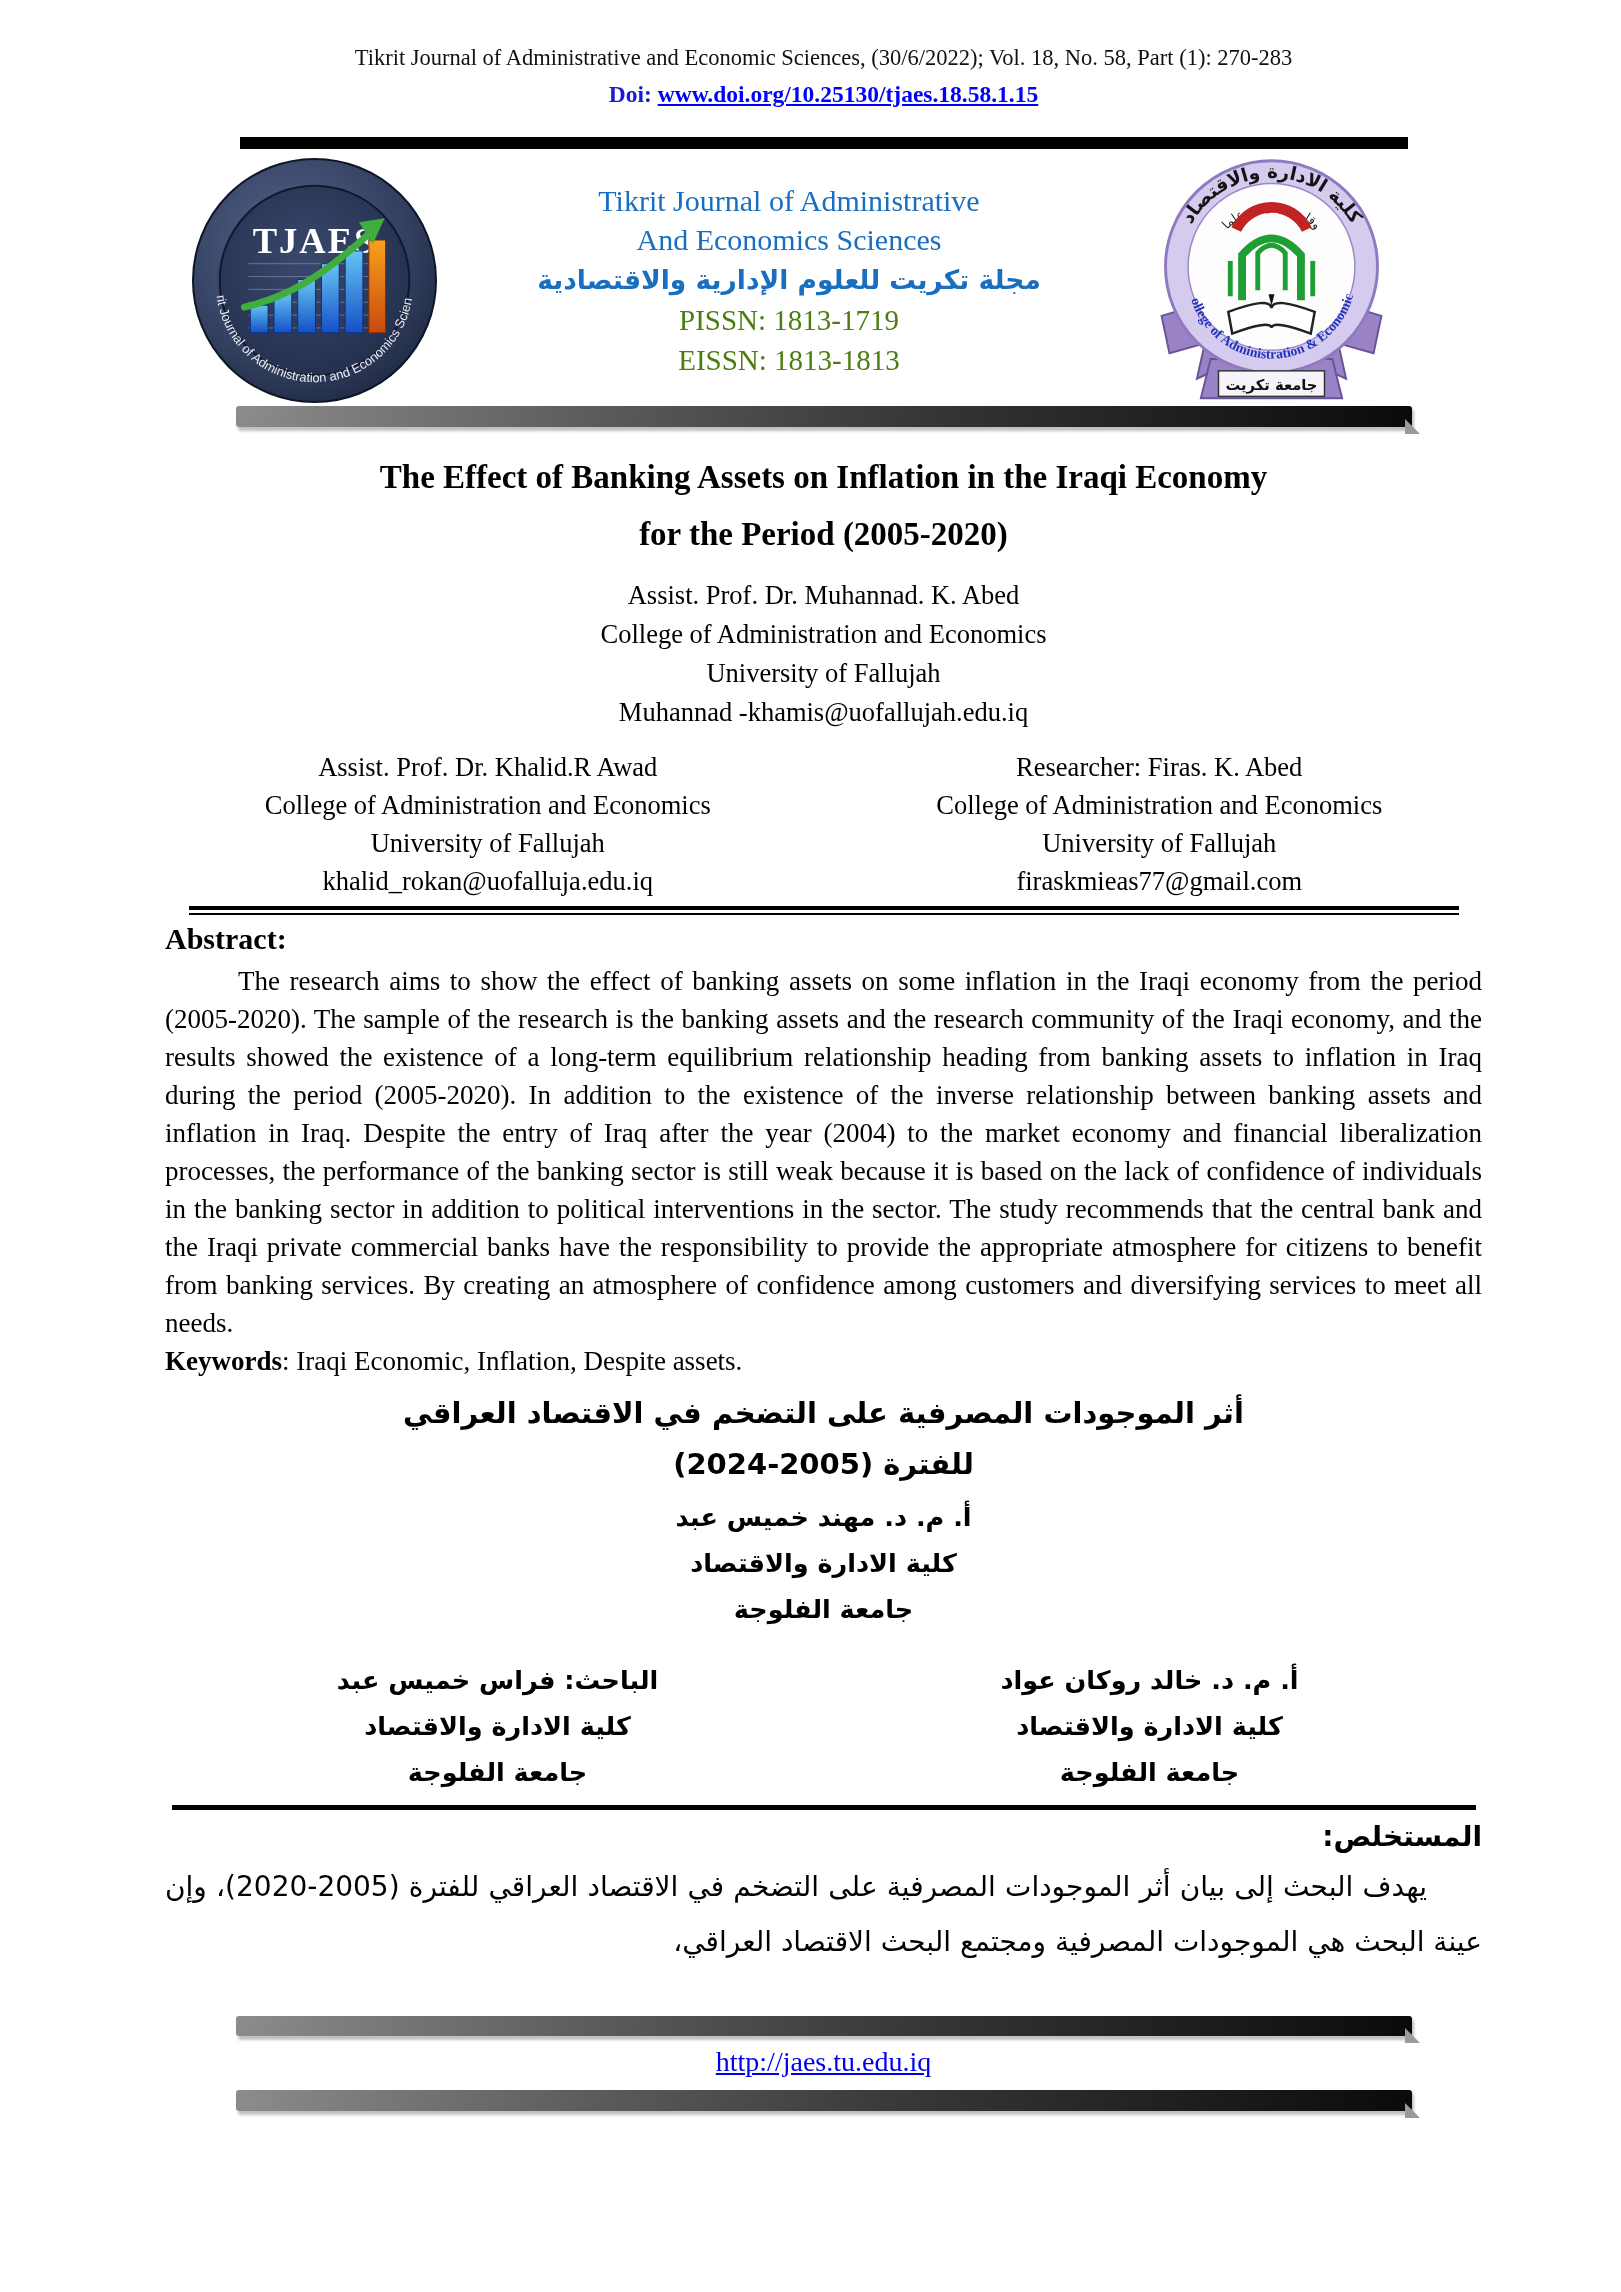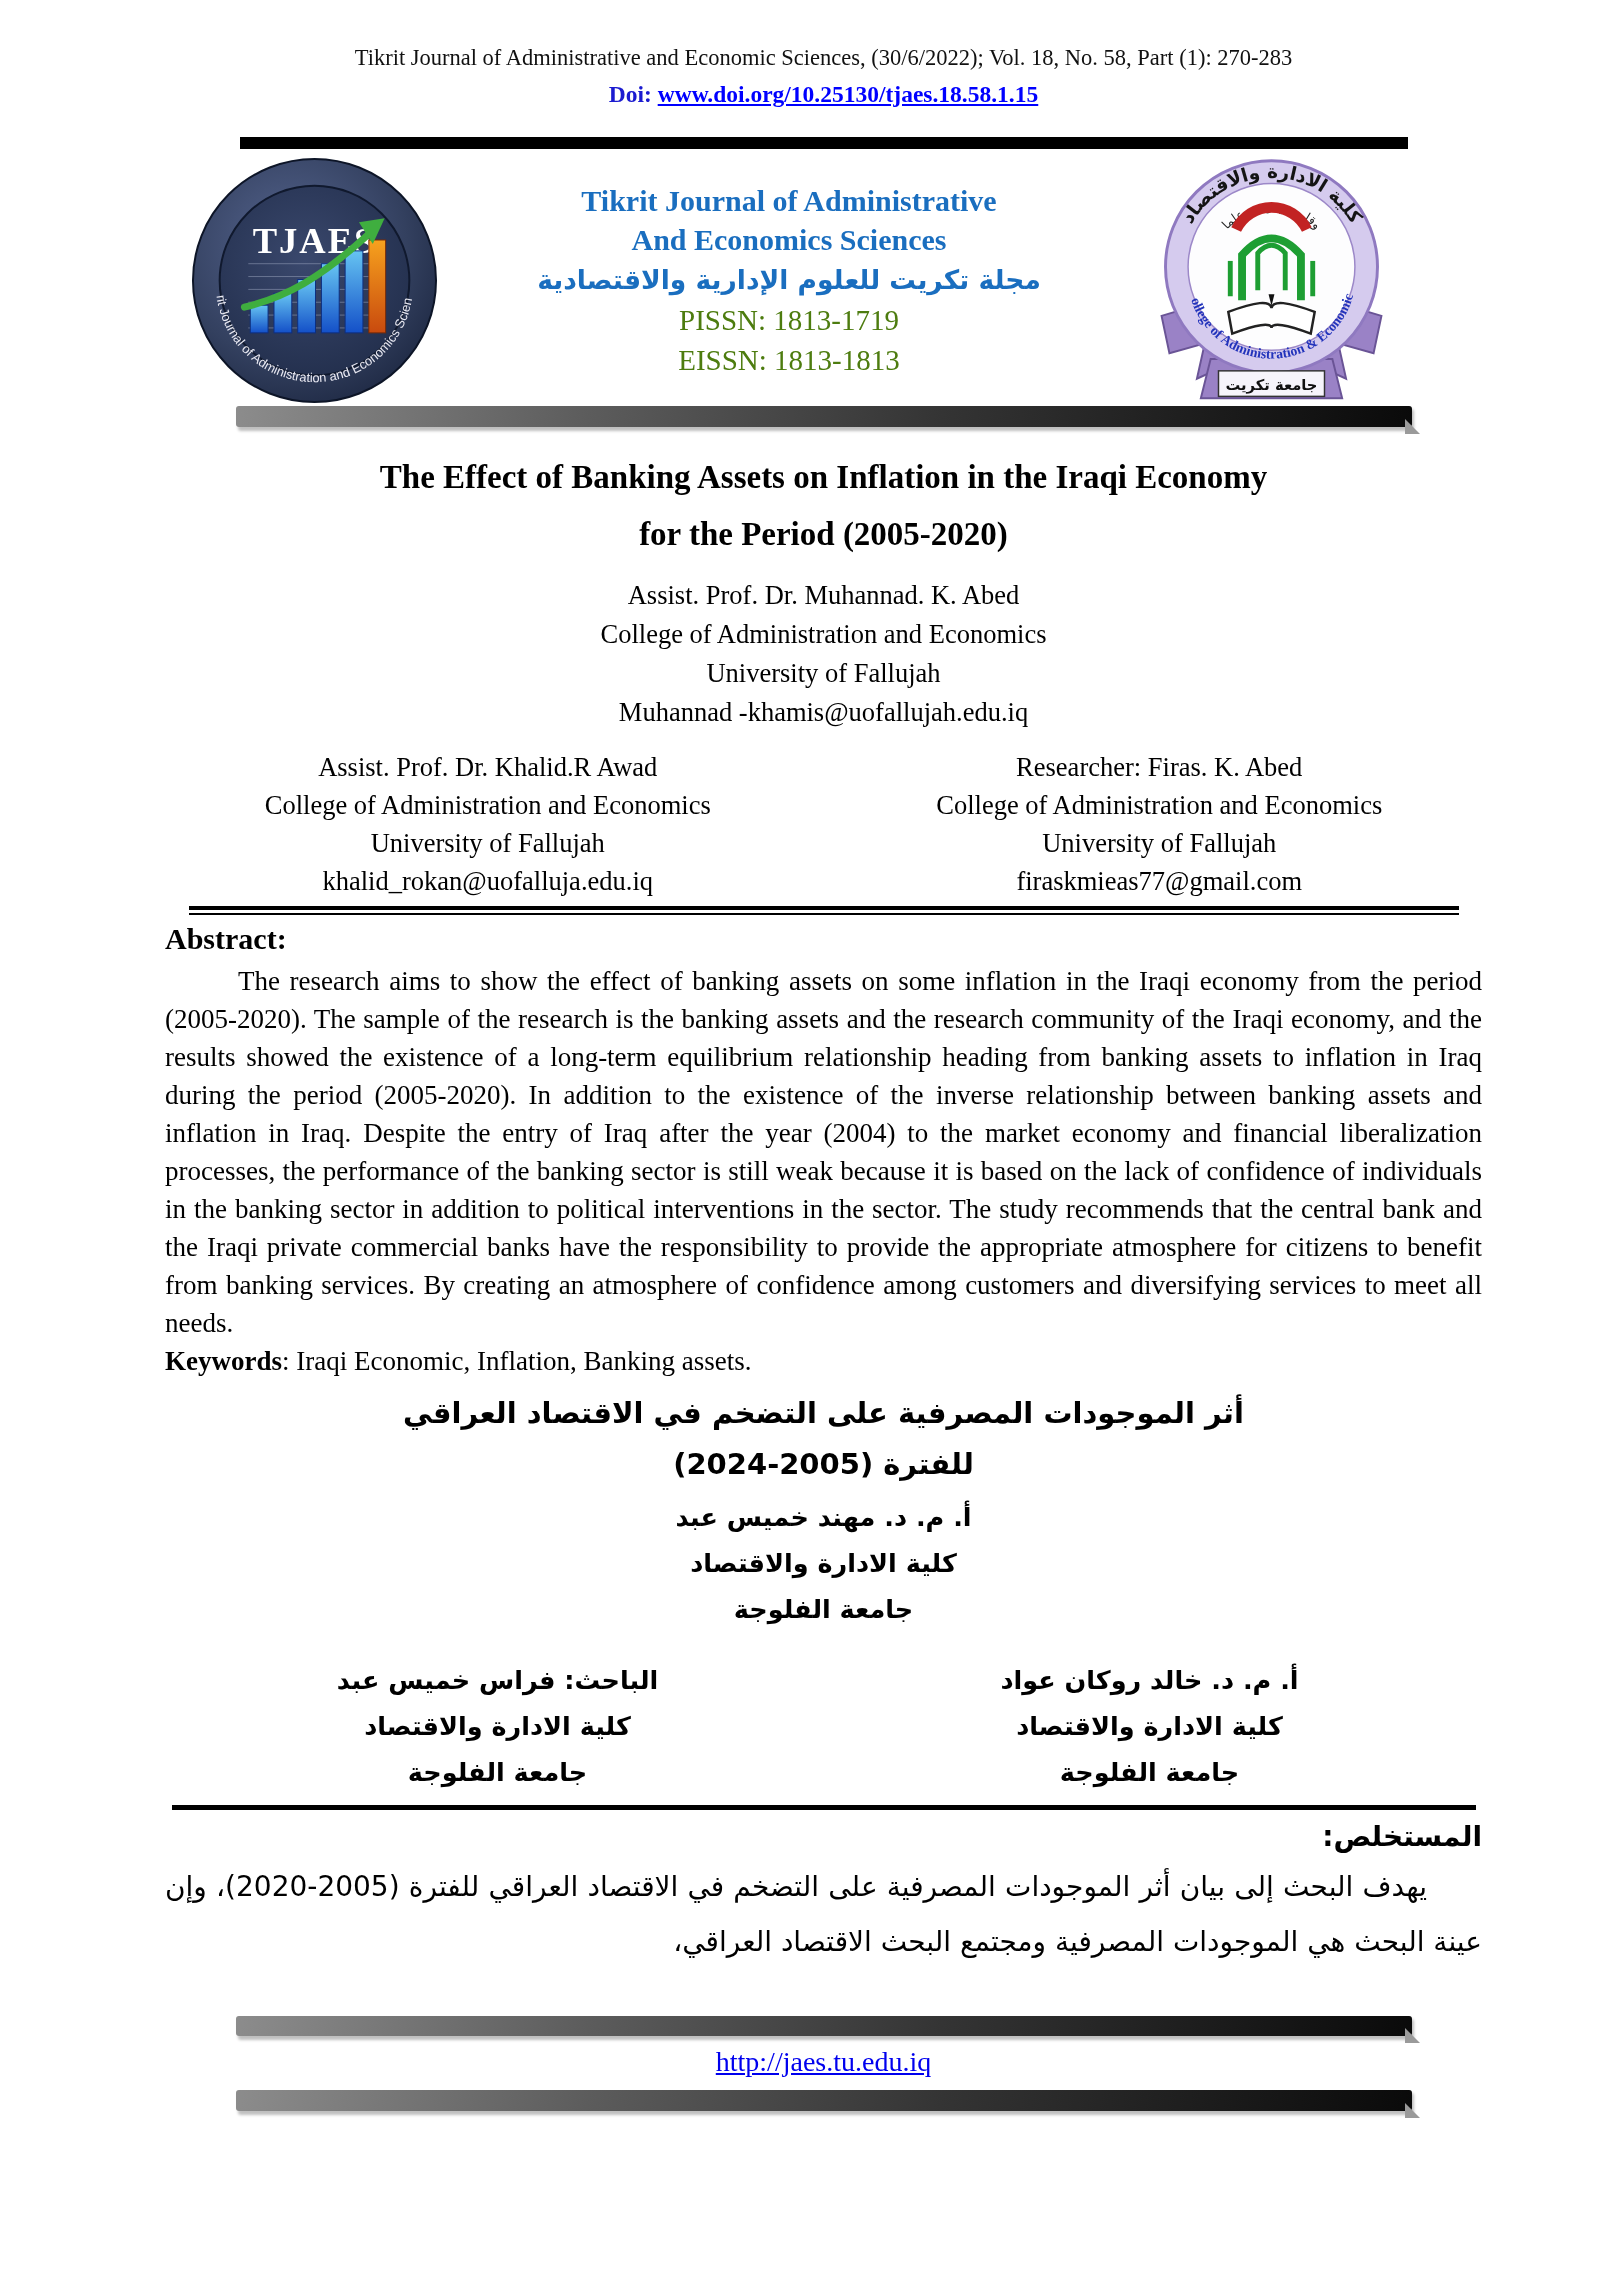--- a/index.html
+++ b/index.html
@@ -22,21 +22,21 @@
 
   
   .masthead {
     width:100%; margin-top:5.9px; height:251px;
     display:flex; align-items:center; justify-content:space-between;
     padding:0 218px 0 165px;
   }
   .logo-left  { width:247px; height:247px; flex:0 0 auto; }
   .logo-right { width:263px; height:265px; flex:0 0 auto; margin-top:5.9px; }
   .mast-center { flex:1 1 auto; text-align:center; padding:0 9.8px; }
-  .jtitle { color:#1a6ebf; font-weight:bold; font-size:30px; line-height:39px; }
+  .jtitle { color:#1a6ebf; font-weight:normal; font-size:30px; line-height:39px; }
   .jtitle-ar { color:#1a6ebf; font-weight:bold; font-size:26.5px; line-height:41px; font-family:"DejaVu Sans","Liberation Serif",serif; }
   .issn { color:#4d7c0f; font-size:29px; line-height:40px; }
 
   
   .gbar {
     width:1176px; height:20.6px; margin:0 auto; position:relative;
     background:linear-gradient(100deg,#8c8c8c 0%,#5c5c5c 30%,#343434 60%,#0a0a0a 100%);
     border-radius:2.9px;
     box-shadow:2px 3.9px 2.9px rgba(0,0,0,0.25);
   }
@@ -221,21 +221,21 @@
 
   <div class="double-rule">
     <div class="r1"></div>
       <div class="r2"></div>
   </div>
 
   <div class="content">
     <div class="abstract-heading">Abstract:</div>
     <p class="abstract-text">The research aims to show the effect of banking assets on some inflation in the Iraqi economy from the period (2005-2020). The sample of the research is the banking assets and the research community of the Iraqi economy, and the results showed the existence of a long-term equilibrium relationship heading from banking assets to inflation in Iraq during the period (2005-2020). In addition to the existence of the inverse relationship between banking assets and inflation in Iraq. Despite the entry of Iraq after the year (2004) to the market economy and financial liberalization processes, the performance of the banking sector is still weak because it is based on the lack of confidence of individuals in the banking sector in addition to political interventions in the sector. The study recommends that the central bank and the Iraqi private commercial banks have the responsibility to provide the appropriate atmosphere for citizens to benefit from banking services. By creating an atmosphere of confidence among customers and diversifying services to meet all needs.</p>
     <div class="keywords-line">
-      <span class="keywords-label">Keywords</span><span>: Iraqi Economic, Inflation, Banking assets.</span>
+      <span class="keywords-label">Keywords</span><span>: Iraqi Economic, Inflation, Despite assets.</span>
     </div>
   </div>
 
   <div class="ar ar-title">
     <div>أثر الموجودات المصرفية على التضخم في الاقتصاد العراقي</div>
     <div>للفترة (2005-2024)</div>
   </div>
 
   <div class="ar ar-author-main">
     <div>أ. م. د. مهند خميس عبد</div>

